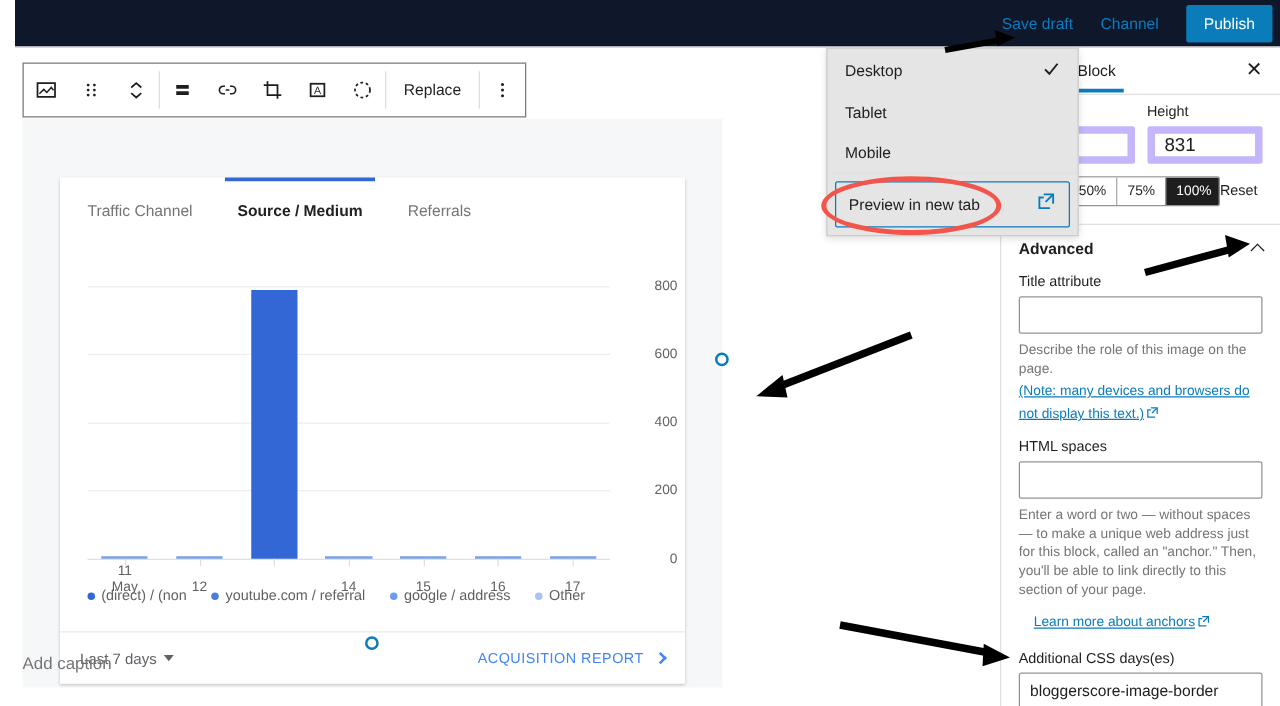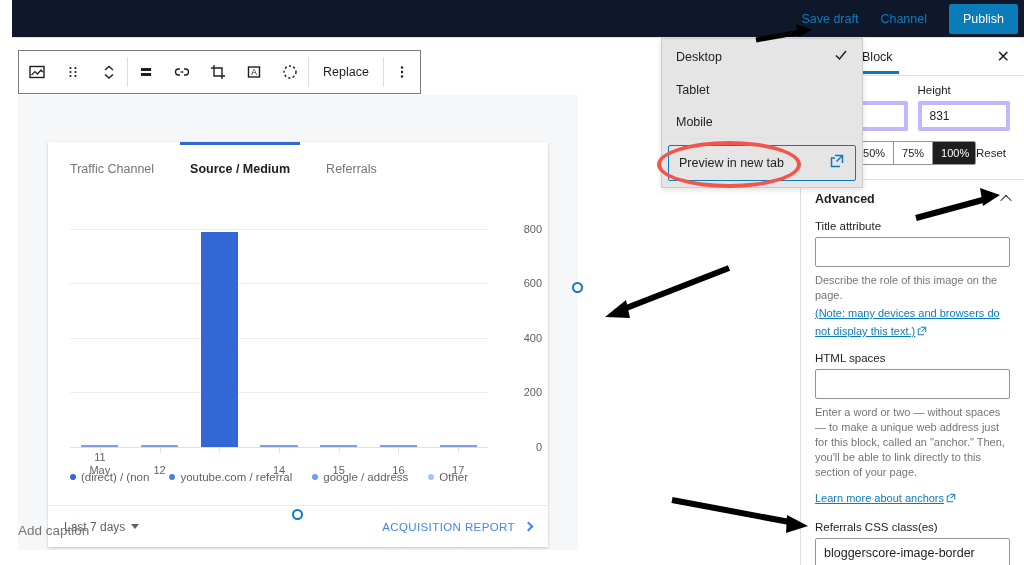--- a/index.html
+++ b/index.html
@@ -177,22 +177,22 @@
     content:""; position:absolute; left:0; right:0; bottom:-1px; height:3px;
     background:#0b7cba;
   }
   .sb-close { font-size:16px; color:#1e1e1e; cursor:pointer; line-height:1; padding:4px; }
 
   .sb-body { padding:0; }
   .dims-row { display:flex; gap:10px; padding:8px 14px 0; }
   .dim-col { flex:1; }
   .dim-label { font-size:11.5px; color:#1e1e1e; margin-bottom:5px; display:block; }
   .dim-input {
-    width:100%; height:30px; border:4px solid #c4b5fd; border-radius:2px;
-    font-size:12px; padding:0 8px; color:#1e1e1e; background:#fff;
+    width:100%; height:30px; border:6px solid #c4b5fd; border-radius:2px;
+    font-size:15px; padding:0 8px; color:#1e1e1e; background:#fff;
     font-family:"Liberation Sans", sans-serif;
   }
   .pct-row {
     display:flex; align-items:center; justify-content:space-between;
     padding:10px 14px 0;
   }
   .pct-group { display:flex; border:1px solid #949494; border-radius:2px; overflow:hidden; }
   .pct-btn {
     font-size:11px; padding:5px 8px; background:#fff; color:#1e1e1e;
     border-right:1px solid #949494; cursor:pointer; white-space:nowrap;
@@ -450,31 +450,31 @@
               <path d="M10.3 1.7 L5.5 6.5" stroke="#0a7cbd" stroke-width="1.2"></path>
               <path d="M8.5 10.5H1.5V3.5H4.5" fill="none" stroke="#0a7cbd" stroke-width="1.2"></path>
             </svg></span>
       </p>
     </div>
 
     <div class="field" style="margin-top:12px;">
       <span class="field-label">HTML spaces</span>
       <input class="field-input" type="text" value="" style="">
       <p class="help-text">Enter a word or two — without spaces — to make a unique web address just for this block, called an "anchor." Then, you'll be able to link directly to this section of your page.</p>
-      <p style="margin:8px 0 0;">
+      <p style="margin:8px 12px 0;">
         <span class="help-link">Learn more about anchors</span><span class="ext-ico"><svg width="10" height="10" viewBox="0 0 12 12">
               <path d="M4.5 1.5H10.5V7.5" fill="none" stroke="#0a7cbd" stroke-width="1.2"></path>
               <path d="M10.3 1.7 L5.5 6.5" stroke="#0a7cbd" stroke-width="1.2"></path>
               <path d="M8.5 10.5H1.5V3.5H4.5" fill="none" stroke="#0a7cbd" stroke-width="1.2"></path>
             </svg></span>
       </p>
     </div>
 
     <div class="field" style="margin-top:14px;">
-      <span class="field-label">Referrals CSS class(es)</span>
+      <span class="field-label">Additional CSS days(es)</span>
       <input class="field-input" type="text" value="bloggerscore-image-border" style="">
       
     </div>
   </div>
 </div>
 
 <div style="position:absolute; left:661px; top:38px; width:202px; background:#e5e5e5;
             border:1px solid #ccc; box-shadow:0 2px 6px rgba(0,0,0,.12); z-index:50;">
   <div id="preview-menu-items">
       <div style="display: flex; align-items: center; justify-content: space-between; padding: 9px 14px; font-size: 12.5px; color: rgb(30, 30, 30); cursor: pointer;">

